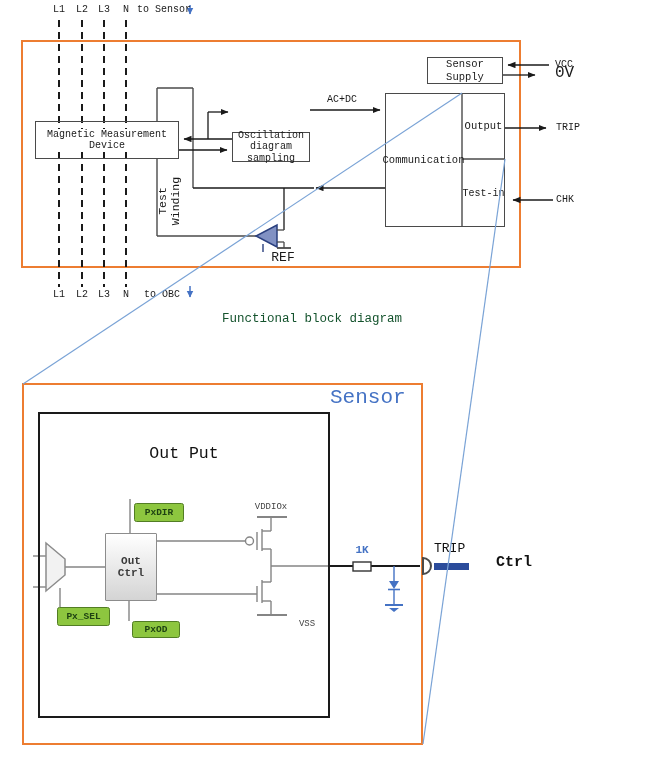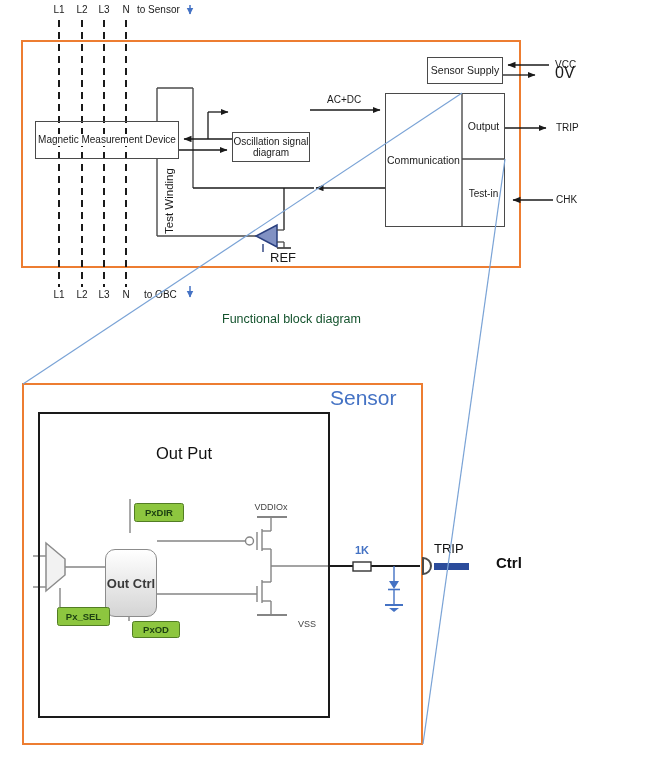--- a/index.html
+++ b/index.html
@@ -1,17 +1,17 @@
 <!DOCTYPE html>
 <html><head>
 <meta charset="utf-8">
 <style>
   html,body{margin:0;padding:0;background:#fff;}
   #canvas{position:relative;width:657px;height:767px;background:#fff;overflow:hidden;
-          font-family:Liberation Sans, sans-serif;color:#1a1a1a;}
+          font-family:Liberation Mono, monospace;color:#1a1a1a;}
   .abs{position:absolute;box-sizing:border-box;}
   .layer{position:absolute;left:0;top:0;width:657px;height:767px;}
   svg.layer{pointer-events:none;}
   .obox{border:2px solid #ED7D31;background:transparent;}
   .dbox{border:1.4px solid #4a4a4a;background:transparent;display:flex;align-items:center;
         justify-content:center;text-align:center;line-height:1.15;}
   .lbl{white-space:nowrap;}
   .greenbox{background:#8DC63F;border:1.5px solid #527D24;border-radius:2.5px;
             display:flex;align-items:center;justify-content:center;
             font-size:9.5px;font-weight:bold;color:#1E4212;}
@@ -141,21 +141,21 @@
     <span class="abs lbl ctr" style="left:95px;top:4px;width:18px;font-size:10px;">L3</span>
     <span class="abs lbl ctr" style="left:117px;top:4px;width:18px;font-size:10px;">N</span>
     <span class="abs lbl" style="left:137px;top:4px;font-size:10px;">to Sensor</span>
 
     <span class="abs lbl ctr" style="left:50px;top:289px;width:18px;font-size:10px;">L1</span>
     <span class="abs lbl ctr" style="left:73px;top:289px;width:18px;font-size:10px;">L2</span>
     <span class="abs lbl ctr" style="left:95px;top:289px;width:18px;font-size:10px;">L3</span>
     <span class="abs lbl ctr" style="left:117px;top:289px;width:18px;font-size:10px;">N</span>
     <span class="abs lbl" style="left:144px;top:289px;font-size:10px;">to OBC</span>
 
-    <div class="abs dbox" style="left:232px;top:132px;width:78px;height:30px;font-size:10px;">Oscillation signal diagram</div>
+    <div class="abs dbox" style="left:232px;top:132px;width:78px;height:30px;font-size:10px;">Oscillation diagram sampling</div>
     <div class="abs dbox" style="left:427px;top:57px;width:76px;height:27px;font-size:10.5px;">Sensor Supply</div>
     <div class="abs dbox" style="left:385px;top:93px;width:120px;height:134px;"></div>
     <div class="abs ctr" style="left:385px;top:93px;width:77px;height:134px;font-size:10.5px;">Communication</div>
     <div class="abs ctr" style="left:462px;top:93px;width:43px;height:66px;font-size:10.5px;">Output</div>
     <div class="abs ctr" style="left:462px;top:159px;width:43px;height:68px;font-size:10px;">Test-in</div>
 
     <div class="abs ctr" style="left:129px;top:194px;width:80px;height:14px;font-size:11.5px;transform:rotate(-90deg);">Test Winding</div>
 
     <span class="abs lbl" style="left:327px;top:94px;font-size:10px;">AC+DC</span>
     <span class="abs lbl" style="left:555px;top:59px;font-size:10px;">VCC</span>
@@ -164,22 +164,22 @@
     <span class="abs lbl" style="left:556px;top:194px;font-size:10px;">CHK</span>
     <span class="abs lbl ctr" style="left:272px;top:250px;width:22px;font-size:13px;">REF</span>
 
     <span class="abs lbl" style="left:222px;top:312px;font-size:12.5px;color:#14532d;">Functional block diagram</span>
 
     <span class="abs lbl" style="left:330px;top:386px;font-size:21px;color:#4472C4;">Sensor</span>
 
     <div class="abs" style="left:38px;top:412px;width:292px;height:306px;border:2.5px solid #1a1a1a;"></div>
     <div class="abs ctr" style="left:124px;top:444px;width:120px;font-size:16.5px;color:#111;">Out Put</div>
 
-    <div class="abs ctr" style="left:105px;top:549px;width:52px;height:68px;border:1.5px solid #8c8c8c;border-radius:10px;
-                background:linear-gradient(180deg,#ffffff,#d4d4d4);font-size:13px;font-weight:bold;color:#3a3a3a;">Out Ctrl</div>
+    <div class="abs ctr" style="left:105px;top:533px;width:52px;height:68px;border:1.5px solid #8c8c8c;border-radius:1px;
+                background:linear-gradient(180deg,#ffffff,#d4d4d4);font-size:11px;font-weight:bold;color:#3a3a3a;">Out Ctrl</div>
 
     <div class="abs greenbox" style="left:134px;top:503px;width:50px;height:19px;">PxDIR</div>
     <div class="abs greenbox" style="left:57px;top:607px;width:53px;height:19px;">Px_SEL</div>
     <div class="abs greenbox" style="left:132px;top:621px;width:48px;height:17px;">PxOD</div>
 
     <div class="abs ctr lbl" style="left:250px;top:502px;width:42px;font-size:9px;color:#444;">VDDIOx</div>
     <div class="abs ctr lbl" style="left:254px;top:619px;width:34px;font-size:9px;color:#444;margin-left:36px;">VSS</div>
 
     <div class="abs ctr lbl" style="left:350px;top:544px;width:24px;font-size:11px;color:#4472C4;font-weight:bold;">1K</div>
     <span class="abs lbl" style="left:434px;top:541px;font-size:13px;color:#111;">TRIP</span>

